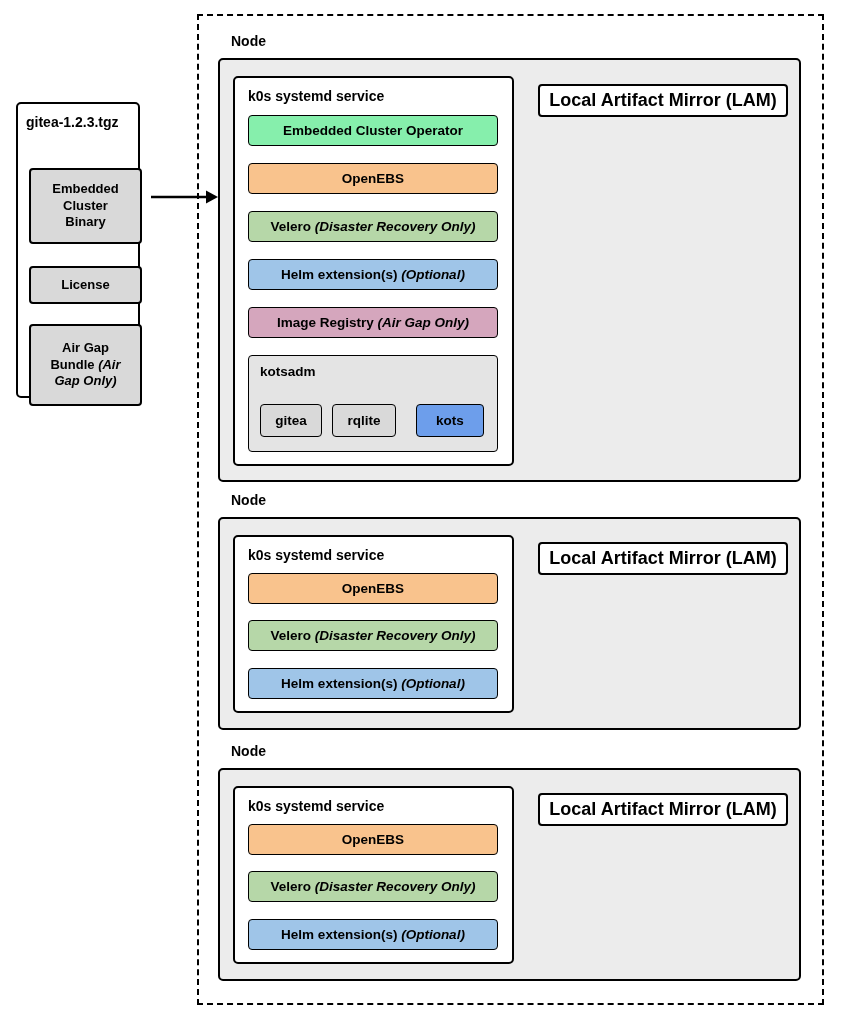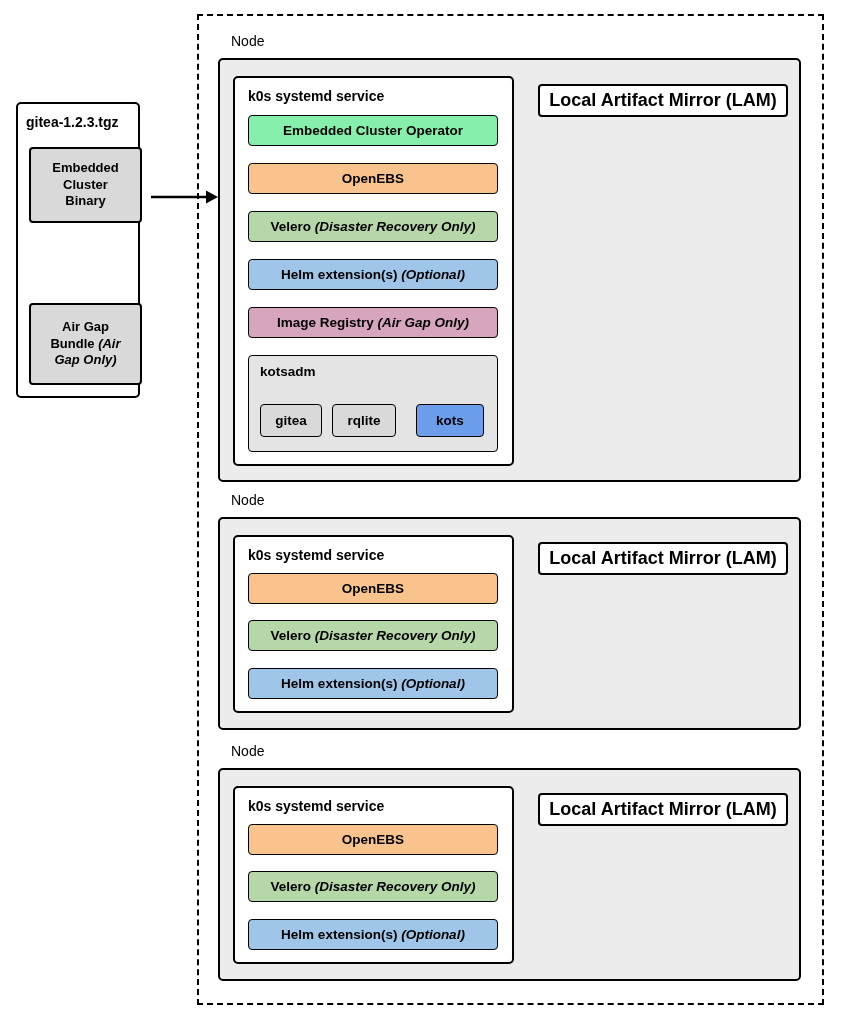--- a/index.html
+++ b/index.html
@@ -21,21 +21,21 @@
   .white { background: #ffffff; }
   .nodebg { background: #ececec; }
   .title {
     position: absolute;
     font-weight: bold;
     font-size: 14px;
     white-space: nowrap;
   }
   .node-label {
     position: absolute;
-    font-weight: normal;
+    font-weight: bold;
     font-size: 14px;
   }
   .bar {
     position: absolute;
     left: 13px;
     width: 250px;
     height: 31px;
     border: 1.5px solid #000;
     border-radius: 4px;
     display: flex;
@@ -86,20 +86,21 @@
     width: 113px;
     background: #d9d9d9;
     border: 2px solid #000;
     border-radius: 4px;
     display: flex;
     align-items: center;
     justify-content: center;
     font-weight: bold;
     font-size: 13px;
     line-height: 1.3;
+    margin-top: 21px;
   }
   .pkg-item .txt {
     text-align: center;
     padding: 0 12px;
   }
   .dashed {
     position: absolute;
     border: 2px dashed #000;
   }
 </style>
@@ -112,20 +113,25 @@
 
   <div class="box white" style="left:16px; top:102px; width:124px; height:296px;">
     <div class="title" style="left:8px; top:10px;">gitea-1.2.3.tgz</div>
 
     <div class="pkg-item" style="top:43px; height:76px;">
       <div class="txt">
         <span>Embedded Cluster Binary</span><span class="it"></span>
       </div>
     </div>
 
+    <div class="pkg-item" style="top:141px; height:38px;">
+      <div class="txt">
+        <span>License</span><span class="it"></span>
+      </div>
+    </div>
 
     <div class="pkg-item" style="top:199px; height:82px;">
       <div class="txt">
         <span>Air Gap Bundle </span><span class="it">(Air Gap Only)</span>
       </div>
     </div>
   </div>
 
   <svg class="abs" style="left:151px; top:187px;" width="68" height="20">
     <line x1="0" y1="10" x2="55" y2="10" stroke="#000" stroke-width="2.5"></line>

